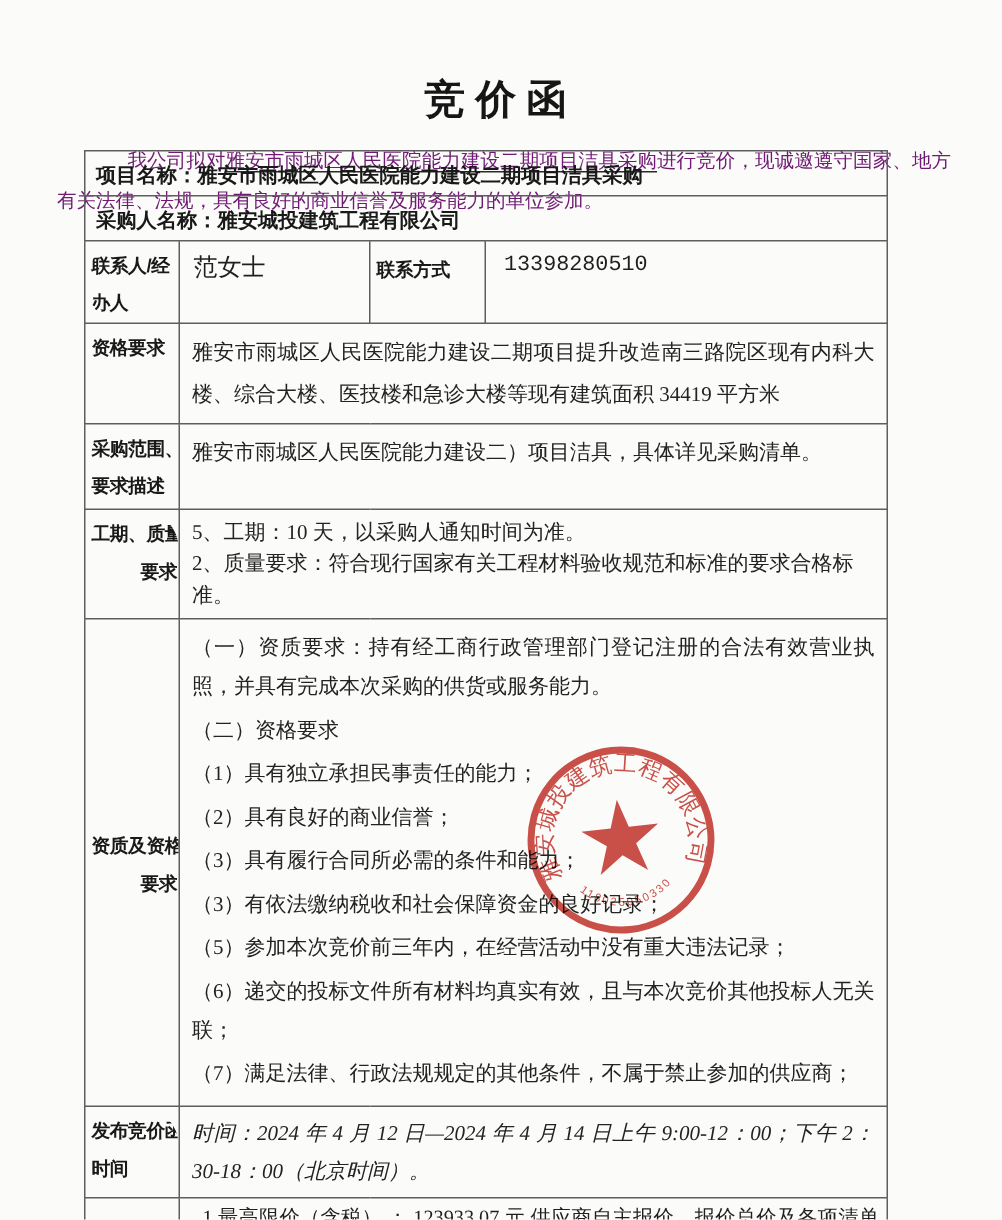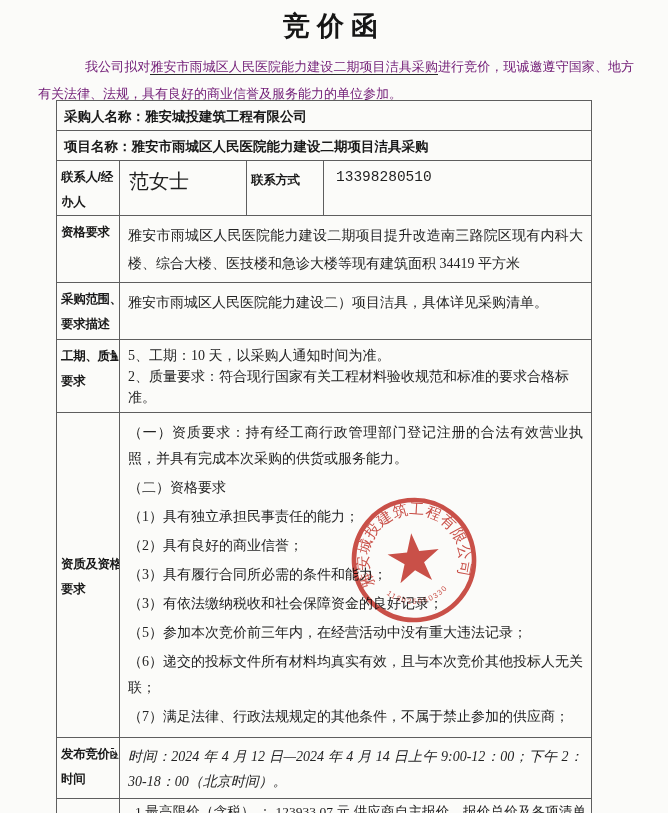--- a/index.html
+++ b/index.html
@@ -12,20 +12,21 @@
     overflow:hidden;
   }
   .title{
     text-align:center;
     font-family:"Liberation Sans", sans-serif;
     font-weight:900;
     font-size:27px;
     letter-spacing:7px;
     padding-top:8px;
     color:#161616;
+    margin-top:40px;
   }
   .intro{
     margin:9px 34px 0 38px;
     font-size:13px;
     line-height:27px;
     text-align:justify;
     text-indent:47px;
     color:#701a75;
   }
   .u { border-bottom:1.2px solid #2a2a2a; }
@@ -45,36 +46,36 @@
     font-family:"Liberation Sans", sans-serif;
     font-weight:bold;
     font-size:12.5px;
     line-height:25px;
     padding:4px 1px 0 4px;
     letter-spacing:-0.3px;
     color:#191919;
     border-radius:25px;
   }
   .lbl span{ display:block; white-space:nowrap; }
-  .lbl .center{ text-align:left; }
+  .lbl .center{ text-align:right; }
   .vmid{ vertical-align:middle; }
   .boldrow{
     font-family:"Liberation Sans", sans-serif;
     font-weight:bold;
     font-size:13.5px;
     padding:7px 6px 0 7px;
     white-space:nowrap;
     color:#191919;
   }
   .val{
     font-size:14px;
     padding:6px 8px 4px 8px;
     color:#232323;
   }
-  .val-name{ font-size:20px; padding:7px 6px 0 9px; }
+  .val-name{ font-size:16px; padding:7px 6px 0 9px; }
   .val-phone{ font-size:14.5px; padding:8px 6px 0 12px; font-family:Liberation Mono, monospace; }
   .brief-val{ line-height:28px; text-align:justify; }
   .scope-val{ line-height:28px; }
   .sched-val{ line-height:21px; padding-top:5px; }
   .qual-val{ line-height:26px; padding-top:7px; }
   .qual-val .item{ margin-bottom:3px; text-align:justify; }
   .pub-val{ line-height:25px; text-align:justify;font-style:italic; }
   .quote-val{
     font-size:13.5px;
     line-height:15.6px;
@@ -102,25 +103,25 @@
 <table class="doc">
   <colgroup>
       <col style="width:63px">
       <col style="width:127px">
       <col style="width:77px">
       <col>
     </colgroup>
 
   <tbody>
       <tr style="height:30px">
+    <td colspan="4" class="boldrow"><span>项目名称：</span><span>雅安市雨城区人民医院能力建设二期项目洁具采购</span></td>
+  </tr>
+
+  <tr style="height:30px">
     <td colspan="4" class="boldrow"><span>采购人名称：</span><span>雅安城投建筑工程有限公司</span></td>
-  </tr>
-
-  <tr style="height:30px">
-    <td colspan="4" class="boldrow"><span>项目名称：</span><span>雅安市雨城区人民医院能力建设二期项目洁具采购</span></td>
   </tr>
 
   <tr style="height:53px">
     <td class="lbl">
       <span>联系人/经</span>
       <span>办人</span>
     </td>
     <td class="val-name">范女士</td>
     <td class="lbl" style="padding-top:7px">联系方式</td>
     <td class="val-phone">13398280510</td>

